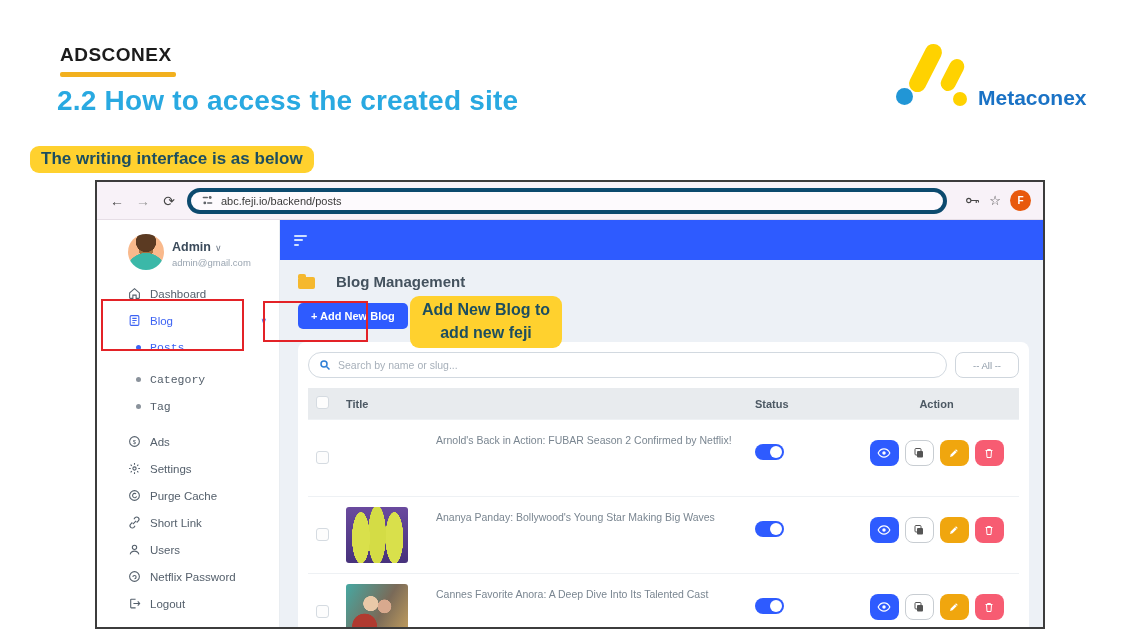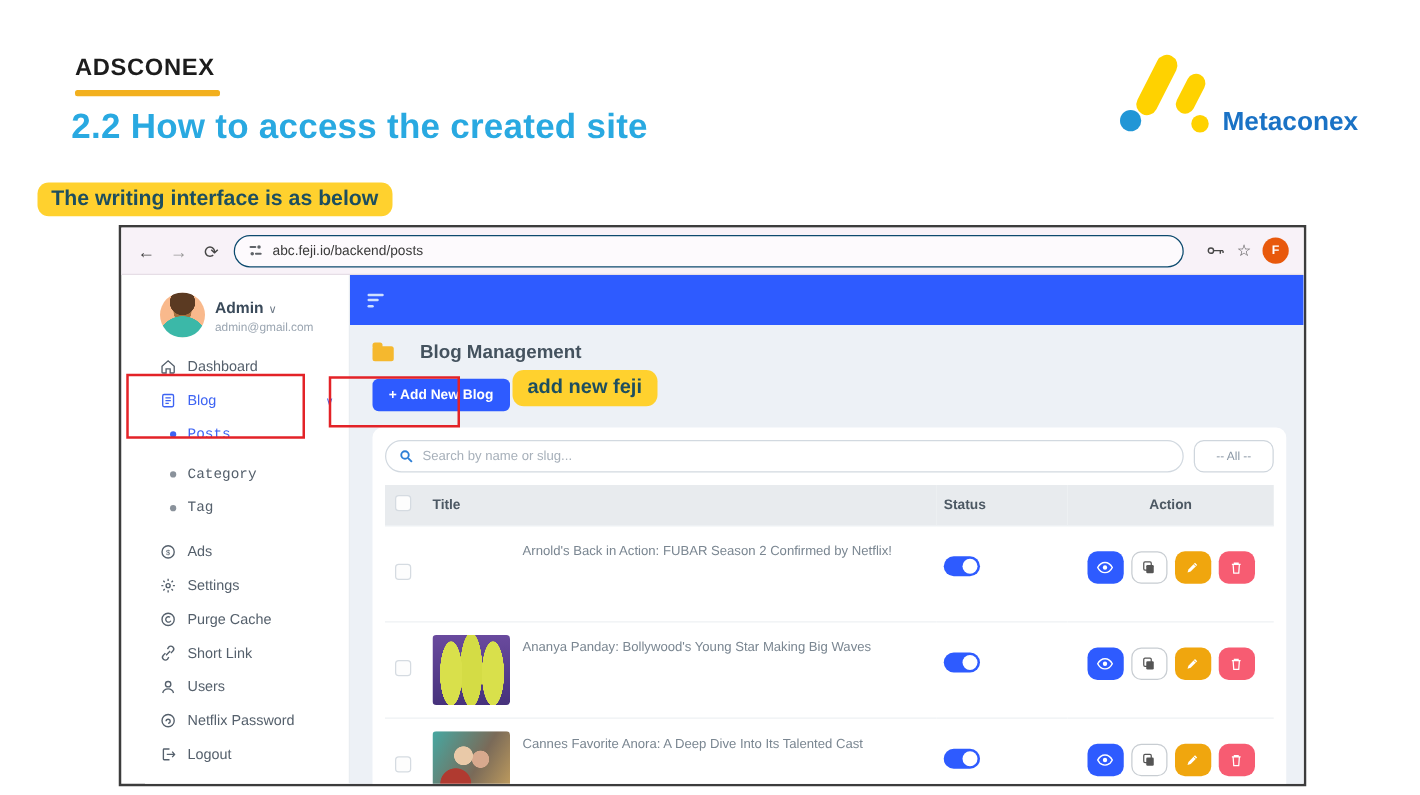--- a/index.html
+++ b/index.html
@@ -18,21 +18,21 @@
   .mlogo .slash2 { position:absolute; left:52px; top:16px; width:15px; height:34px; background:#ffd200; border-radius:8px; transform:rotate(27deg); }
   .mlogo .dot-blue { position:absolute; left:3px; top:46px; width:17px; height:17px; background:#2196d6; border-radius:50%; }
   .mlogo .dot-yellow { position:absolute; left:60px; top:50px; width:14px; height:14px; background:#ffd200; border-radius:50%; }
   .mlogo .mtext { position:absolute; left:85px; top:44px; font-size:21px; font-weight:800; color:#1a72c5; }
 
   
   .browser { position:absolute; left:95px; top:180px; width:950px; height:449px; border:2px solid #3c3c3c; background:#fff; overflow:hidden; }
   .toolbar { height:38px; background:#f8f2f8; border-bottom:1px solid #e6dee6; display:flex; align-items:center; padding:0 12px; gap:10px; }
   .nav-ico { font-size:14px; color:#474747; width:16px; text-align:center; }
   .nav-ico.fwd { color:#9a9a9a; }
-  .url-pill { flex:1; height:26px; max-width:760px; background:#fdfafd; border:1px solid #0c4a6e; border-radius:14px; display:flex; align-items:center; padding:0 10px; gap:7px; }
+  .url-pill { flex:1; height:26px; max-width:760px; background:#fdfafd; border:4px solid #0c4a6e; border-radius:14px; display:flex; align-items:center; padding:0 10px; gap:7px; }
   .url-text { font-size:11px; color:#3a3a3a; }
   .toolbar-right { display:flex; align-items:center; gap:9px; margin-left:auto; }
   .star { font-size:13px; color:#474747; }
   .profile-badge { width:21px; height:21px; border-radius:50%; background:#e8590c; color:#fff; font-size:10px; font-weight:700; display:flex; align-items:center; justify-content:center; }
 
   .app { display:flex; height:409px; }
 
   
   .sidebar { width:164px; background:#fff; border-right:1px solid #e9edf1; padding:12px 0 0 0; flex-shrink:0;margin-left:19px; }
   .user { display:flex; align-items:center; gap:8px; padding:2px 12px 10px; }
@@ -78,21 +78,21 @@
   .all-select { width:64px; height:26px; border:1px solid #cfd6dd; border-radius:8px; background:#fff; font-size:9.5px; color:#8a97a5; display:flex; align-items:center; justify-content:center; cursor:pointer; }
 
   table.blog { width:100%; border-collapse:collapse; margin-top:10px; }
   .thead th { background:#e8ebee; font-size:11px; font-weight:600; color:#4c5863; text-align:left; padding:8px 6px; }
   .th-check { width:32px; padding-left:8px !important; }
   .th-status { width:105px; }
   .th-action { width:165px; text-align:center !important; }
   .cb { display:inline-block; width:13px; height:13px; border:1px solid #d5dbe1; border-radius:3px; background:#fdfdfd; cursor:pointer; }
   tr.row td { border-top:1px solid #eef1f4; padding:10px 6px; vertical-align:top; }
   tr.row td.c-check { padding-left:8px; padding-top:30px; }
-  .title-cell { display:flex; gap:10px; }
+  .title-cell { display:flex; gap:28px; }
   .thumb { width:62px; height:56px; border-radius:3px; flex-shrink:0; }
   .thumb1 { background:
       radial-gradient(circle at 66% 38%, #2f3740 0 26%, transparent 27%),
       radial-gradient(circle at 30% 55%, #e8e4d4 0 10%, transparent 11%),
       linear-gradient(180deg, #a8c48c 0%, #7ba35e 55%, #5580441 100%), #6f9e55; }
   .thumb2 { background:
       radial-gradient(ellipse 9px 26px at 24% 55%, #d9e04b 0 98%, transparent 100%),
       radial-gradient(ellipse 9px 30px at 50% 50%, #d4dc45 0 98%, transparent 100%),
       radial-gradient(ellipse 9px 26px at 78% 55%, #d9e04b 0 98%, transparent 100%),
       linear-gradient(180deg, #6a4a9e, #47327c); }
@@ -407,16 +407,17 @@
               </table>
           </div>
         </div>
       </div>
     </div>
   </div>
 
   <div class="red-box b1"></div>
   <div class="red-box b2"></div>
   <div class="callout2">
+    <div>Add New Blog to</div>
     <div>add new feji</div>
   </div>
 
 </div>
 
 </body></html>

